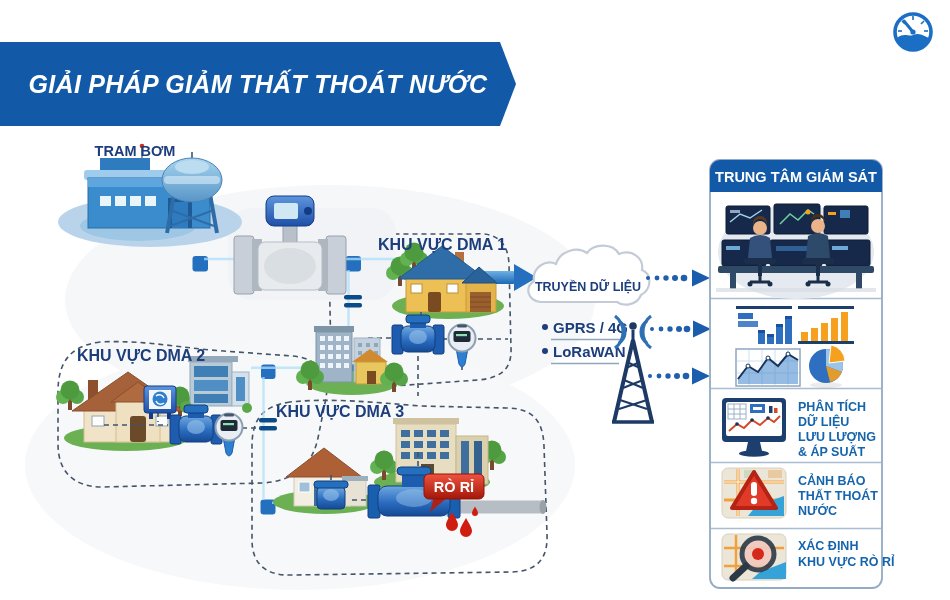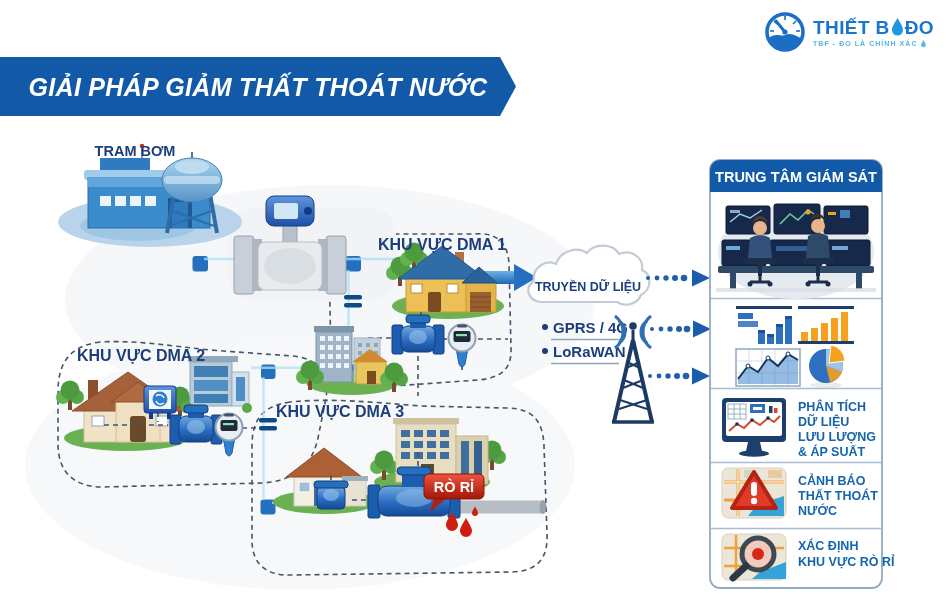--- a/index.html
+++ b/index.html
@@ -1,19 +1,19 @@
 <!DOCTYPE html>
 <html><head>
 <meta charset="utf-8">
 <style>
   html,body{margin:0;padding:0;}
   body{width:950px;height:600px;position:relative;background:#ffffff;overflow:hidden;
        font-family:"Liberation Sans",sans-serif;}
   
-  .banner{position:absolute;left:0;top:57px;width:516px;height:59px;background:#1259a7;
+  .banner{position:absolute;left:0;top:42px;width:516px;height:84px;background:#1259a7;
           clip-path:polygon(0 0,96.9% 0,100% 50%,96.9% 100%,0 100%);
           display:flex;flex-direction:column;justify-content:center;align-items:center;gap:2px;}
   .banner span{color:#fff;font-weight:bold;font-style:italic;font-size:25px;line-height:28px;
                letter-spacing:.3px;white-space:nowrap;}
   
   .logo{position:absolute;top:11px;right:16px;display:flex;align-items:center;gap:7px;}
   .logo .txt{display:flex;flex-direction:column;align-items:flex-start;}
   .brand{display:flex;align-items:center;gap:2px;font-size:19px;font-weight:800;
          color:#1a75cf;letter-spacing:.4px;}
   .tagline{display:flex;align-items:center;gap:3px;font-size:7px;font-weight:bold;
@@ -619,28 +619,13 @@
     <g stroke="#1a6fc4" stroke-width="1.6">
       <line x1="21" y1="5" x2="21" y2="9"></line>
         <line x1="10" y1="10" x2="13" y2="13"></line>
       <line x1="32" y1="10" x2="29" y2="13"></line>
         <line x1="6" y1="20" x2="10" y2="20"></line>
         <line x1="36" y1="20" x2="32" y2="20"></line>
     </g>
     <line x1="21" y1="21" x2="12" y2="10" stroke="#1a6fc4" stroke-width="3" stroke-linecap="round"></line>
     <circle cx="21" cy="21" r="2.6" fill="#1a6fc4"></circle>
   </svg>
-  <div class="txt">
-    <div class="brand">
-      <span>THIẾT B</span>
-      <svg width="11" height="19" viewBox="0 0 11 19">
-        <path d="M5.5,0 C8,4.5 11,8.5 11,12 A5.5,5.5 0 0 1 0,12 C0,8.5 3,4.5 5.5,0 Z" fill="#2196e0"></path>
-      </svg>
-      <span>ĐO</span>
-    </div>
-    <div class="tagline">
-      <span>TBF - ĐO LÀ CHÍNH XÁC</span>
-      <svg width="5" height="8" viewBox="0 0 11 19">
-        <path d="M5.5,0 C8,4.5 11,8.5 11,12 A5.5,5.5 0 0 1 0,12 C0,8.5 3,4.5 5.5,0 Z" fill="#56b6e8"></path>
-      </svg>
-    </div>
-  </div>
 </div>
 
 </body></html>

